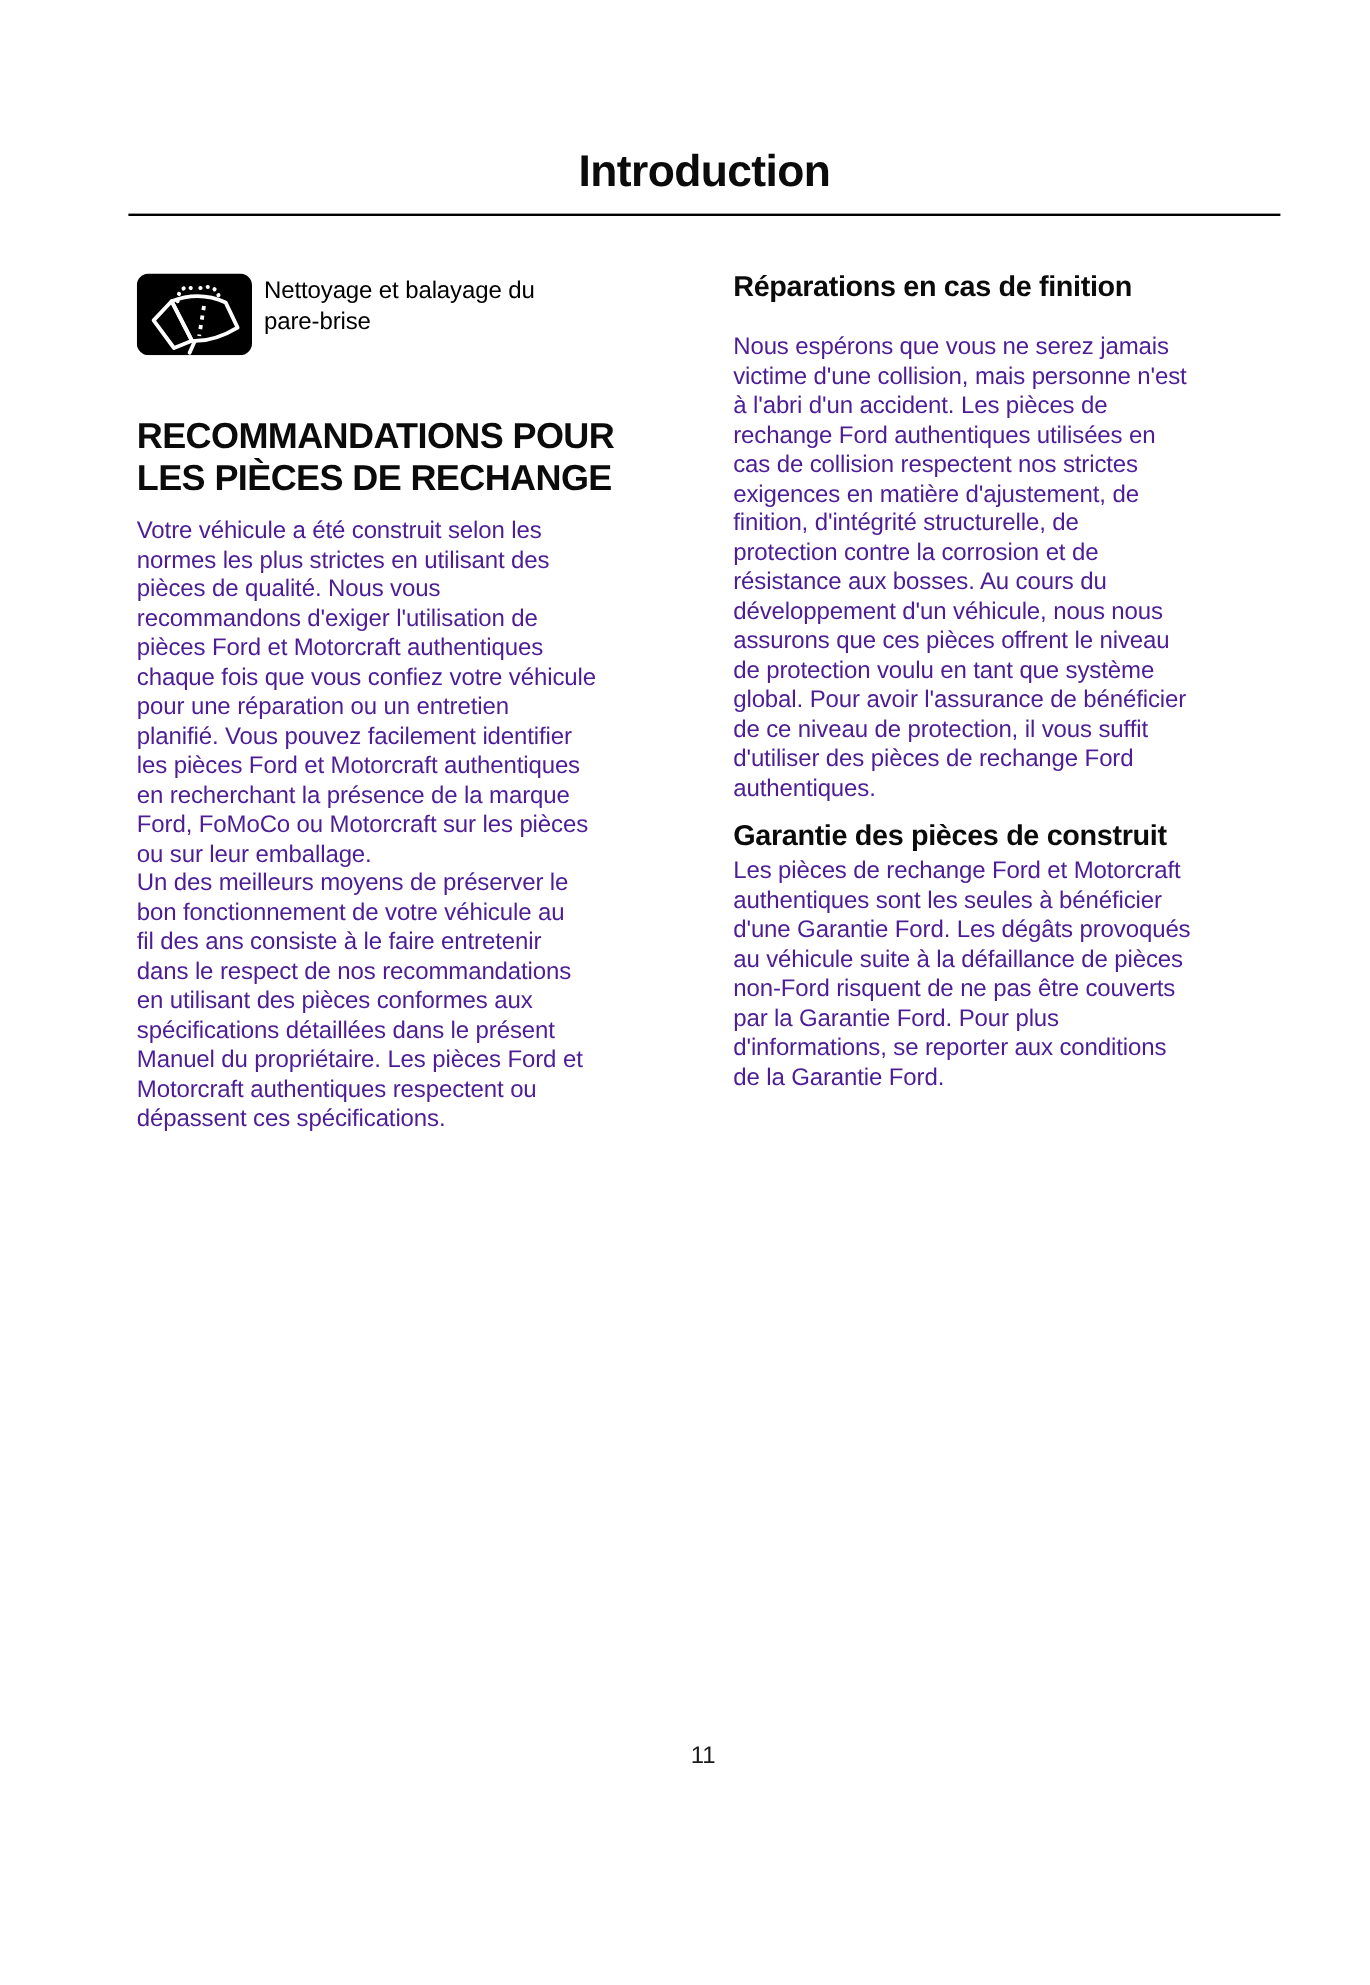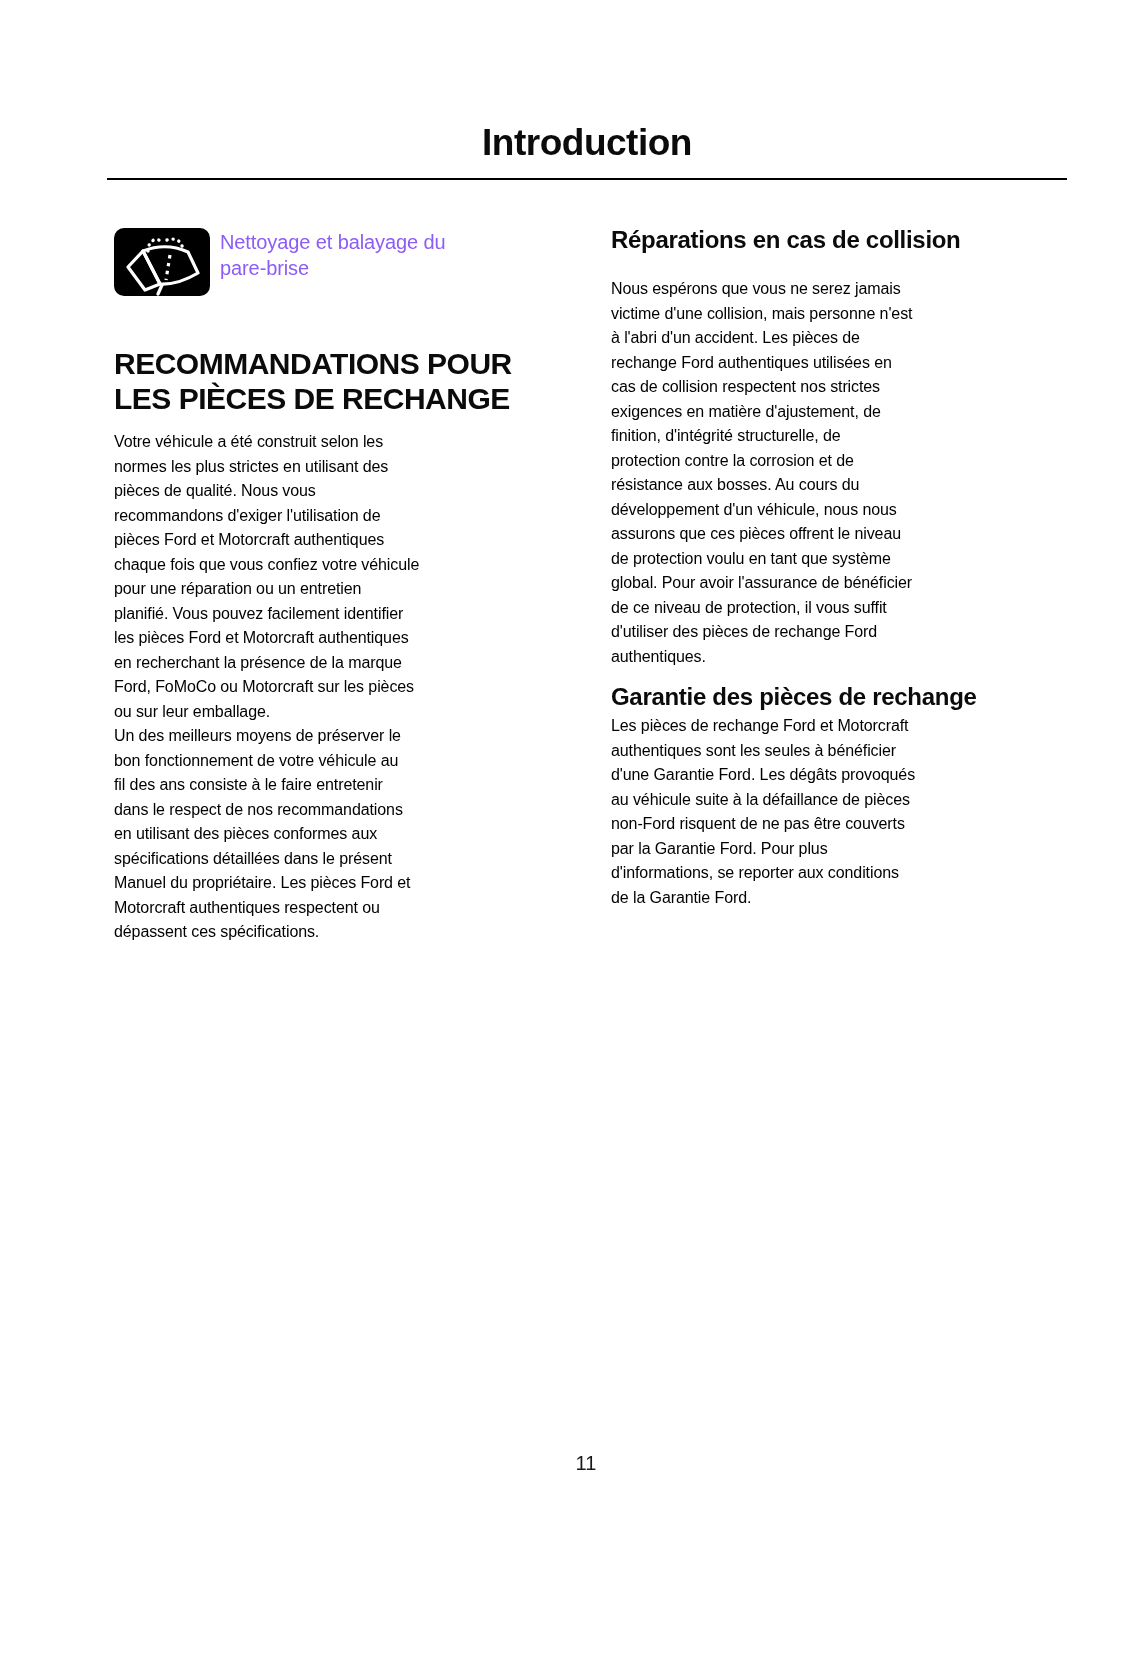--- a/index.html
+++ b/index.html
@@ -35,45 +35,45 @@
   .icon-tile{
     width:96px;height:68px;flex:0 0 96px;
     display:block;
   }
   .notice-caption{
     margin-left:10px;
     padding-top:1px;
     font-size:20px;line-height:26px;
     letter-spacing:-0.1px;
     white-space:pre-line;
-    color:#8b5cf6;
+    color:#000000;
   }
   .col{position:absolute;}
   .col-left{left:114px;top:330px;width:472px;}
   .col-right{left:611px;top:224px;width:462px;}
   .h-major{
     margin:16px 0 14px 0;
     font-size:30px;line-height:35px;
     font-weight:bold;letter-spacing:-0.5px;
     color:#0b0b0b;
     white-space:pre-line;
   }
   .h-minor{
     margin:0 0 0 0;
     font-size:24px;line-height:32px;
     font-weight:bold;letter-spacing:-0.3px;
     color:#0b0b0b;
     white-space:pre-line;
   }
   .body-text{
     margin:0;
-    font-size:16px;line-height:24.5px;
+    font-size:20px;line-height:24.5px;
     letter-spacing:-0.1px;
     white-space:pre-line;
-    color:#000000;
+    color:#4c1d95;
   }
   .col-left .h-minor{margin-top:21px;}
   .col-left .body-text.second{}
   .col-right .body-text.first{margin-top:21px;}
   .col-right .h-minor.second{margin-top:12px;}
   .col-right .body-text.second{margin-top:1px;}
   .page-number{
     position:absolute;
     left:0;top:1452px;width:1172px;
     text-align:center;
@@ -131,38 +131,38 @@
 fil des ans consiste à le faire entretenir
 dans le respect de nos recommandations
 en utilisant des pièces conformes aux
 spécifications détaillées dans le présent
 Manuel du propriétaire. Les pièces Ford et
 Motorcraft authentiques respectent ou
 dépassent ces spécifications.</p>
   </div>
 
   <div class="col col-right">
-    <h3 class="h-minor first">Réparations en cas de collision</h3>
+    <h3 class="h-minor first">Réparations en cas de finition</h3>
     <p class="body-text first">Nous espérons que vous ne serez jamais
 victime d'une collision, mais personne n'est
 à l'abri d'un accident. Les pièces de
 rechange Ford authentiques utilisées en
 cas de collision respectent nos strictes
 exigences en matière d'ajustement, de
 finition, d'intégrité structurelle, de
 protection contre la corrosion et de
 résistance aux bosses. Au cours du
 développement d'un véhicule, nous nous
 assurons que ces pièces offrent le niveau
 de protection voulu en tant que système
 global. Pour avoir l'assurance de bénéficier
 de ce niveau de protection, il vous suffit
 d'utiliser des pièces de rechange Ford
 authentiques.</p>
-    <h3 class="h-minor second">Garantie des pièces de rechange</h3>
+    <h3 class="h-minor second">Garantie des pièces de construit</h3>
     <p class="body-text second">Les pièces de rechange Ford et Motorcraft
 authentiques sont les seules à bénéficier
 d'une Garantie Ford. Les dégâts provoqués
 au véhicule suite à la défaillance de pièces
 non-Ford risquent de ne pas être couverts
 par la Garantie Ford. Pour plus
 d'informations, se reporter aux conditions
 de la Garantie Ford.</p>
   </div>
 

